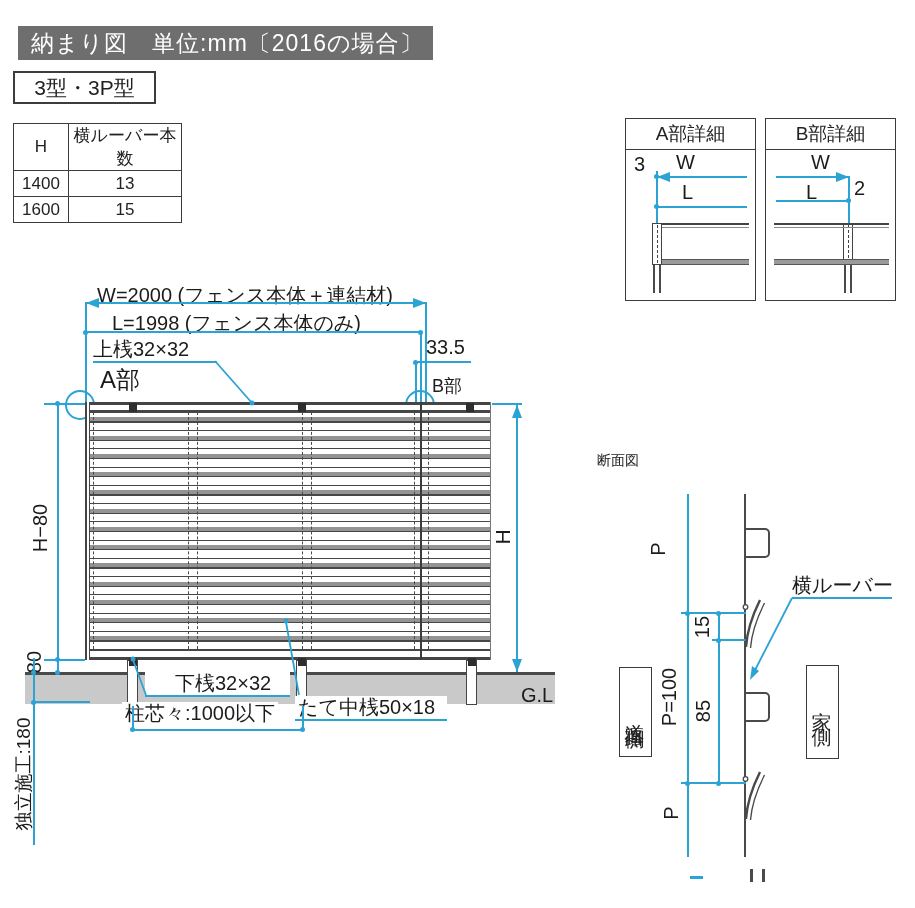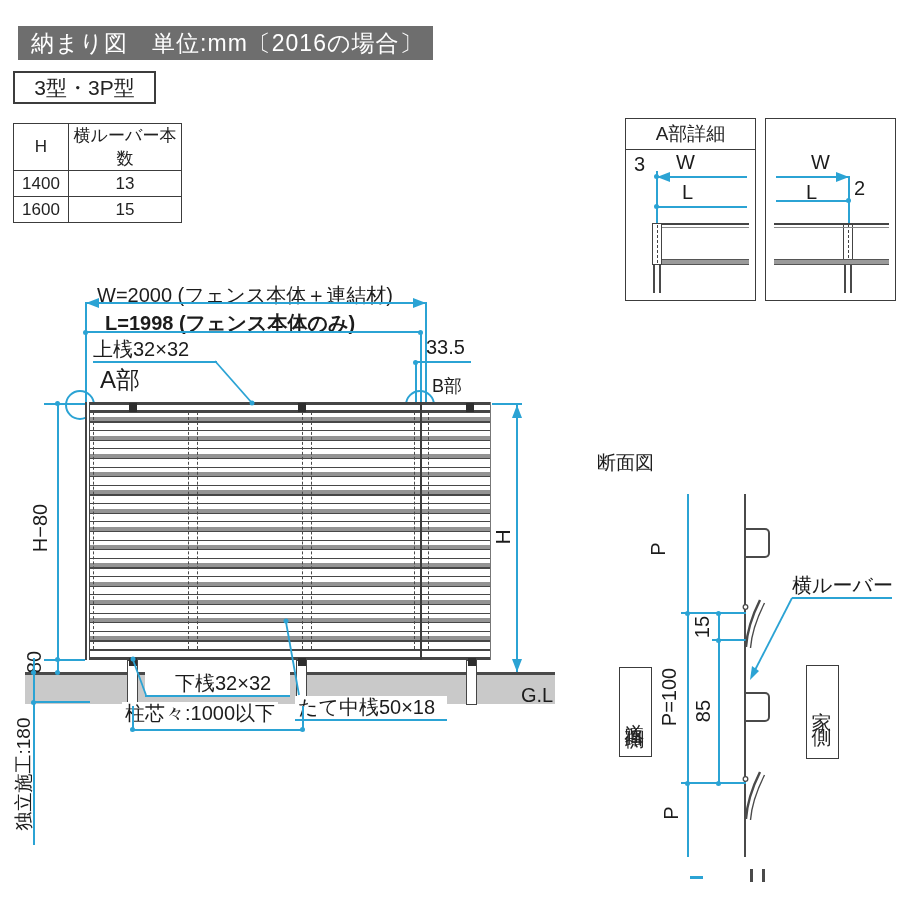--- a/index.html
+++ b/index.html
@@ -78,21 +78,21 @@
       <td class="c2">15</td>
     </tr>
   </tbody>
     </table>
 
   <div class="lbl" style="left:97px;top:284px;">W=2000 (フェンス本体＋連結材)</div>
   <div class="hl" style="left:85px;top:302px;width:341px;"></div>
   <div class="aL" style="left:86px;top:298px;"></div>
   <div class="aR" style="left:413px;top:298px;"></div>
 
-  <div class="lbl" style="left:105px;top:312px;font-weight:bold;">L=1998 (フェンス本体のみ)</div>
+  <div class="lbl" style="left:112px;top:312px;">L=1998 (フェンス本体のみ)</div>
   <div class="hl" style="left:85px;top:331px;width:336px;"></div>
   <div class="dot" style="left:83px;top:330px;"></div>
   <div class="dot" style="left:418px;top:330px;"></div>
 
   <div class="vl" style="left:85px;top:302px;height:100px;"></div>
   <div class="vl" style="left:425px;top:302px;height:100px;"></div>
   <div class="vl" style="left:420px;top:331px;height:71px;"></div>
 
   <div class="lbl ulc" style="left:93px;top:338px;width:124px;">上桟32×32</div>
 
@@ -176,36 +176,37 @@
     <div class="hl" style="left:30px;top:87px;width:91px;"></div>
     <div class="dot" style="left:28px;top:85px;"></div>
     <div class="dpost" style="left:26px;top:104px;"></div>
     <div class="dvl" style="left:27px;top:146px;width:1.5px;height:28px;"></div>
     <div class="dvl" style="left:33px;top:146px;width:1.5px;height:28px;"></div>
     <div class="drail-t" style="left:36px;top:104px;width:87px;"></div>
     <div class="drail-b" style="left:36px;top:140px;width:87px;"></div>
   </div>
 
   <div class="dbox" style="left:765px;top:118px;">
+    <div class="dtitle">B部詳細</div>
     <div class="lbl" style="left:45px;top:32px;">W</div>
     <div class="hl" style="left:10px;top:57px;width:73px;"></div>
     <div class="aR" style="left:70px;top:53px;"></div>
     <div class="lbl" style="left:88px;top:58px;">2</div>
     <div class="lbl" style="left:40px;top:62px;">L</div>
     <div class="hl" style="left:10px;top:81px;width:72px;"></div>
     <div class="dot" style="left:80px;top:79px;"></div>
     <div class="vl" style="left:82px;top:57px;height:48px;"></div>
     <div class="dpost" style="left:77px;top:104px;"></div>
     <div class="dvl" style="left:78px;top:146px;width:1.5px;height:28px;"></div>
     <div class="dvl" style="left:84px;top:146px;width:1.5px;height:28px;"></div>
     <div class="drail-t" style="left:8px;top:104px;width:115px;"></div>
     <div class="drail-b" style="left:8px;top:140px;width:115px;"></div>
   </div>
 
-  <div class="lbl" style="left:597px;top:452px;font-size:19px;">断面図</div>
+  <div class="lbl" style="left:597px;top:452px;font-size:14px;">断面図</div>
   <div class="dvl" style="left:744px;top:494px;width:2px;height:363px;"></div>
   <div class="railc" style="left:746px;top:528px;"></div>
   <div class="railc" style="left:746px;top:692px;"></div>
 
   <div class="vl" style="left:687px;top:494px;height:363px;"></div>
   <div class="vl" style="left:718px;top:612px;height:171px;"></div>
   <div class="hl" style="left:681px;top:612px;width:65px;"></div>
   <div class="hl" style="left:712px;top:639px;width:34px;"></div>
   <div class="hl" style="left:681px;top:782px;width:65px;"></div>
   <div class="dot" style="left:685px;top:611px;"></div>

